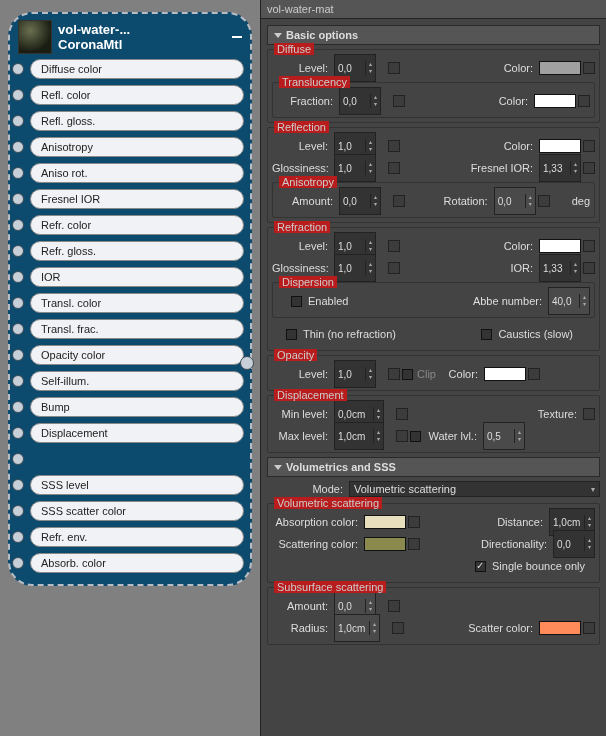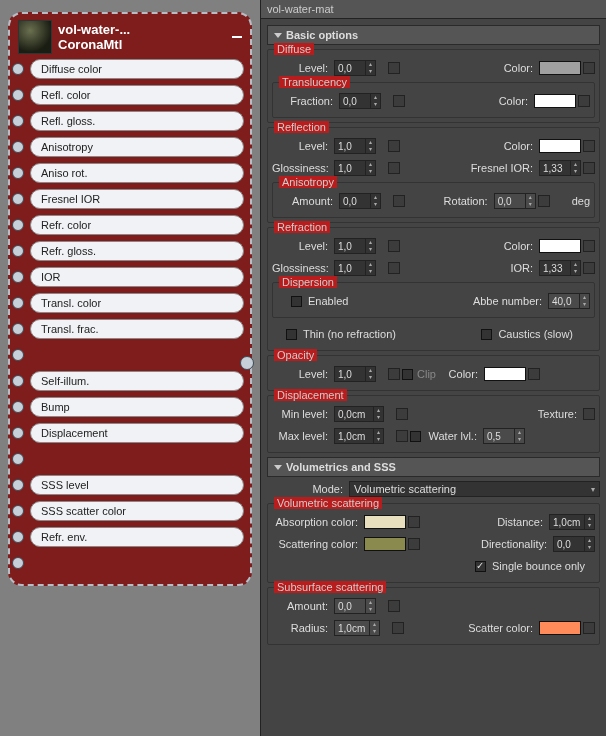--- a/index.html
+++ b/index.html
@@ -1,38 +1,38 @@
 <!DOCTYPE html>
 <html><head>
 <meta charset="utf-8">
 <style>
 *{box-sizing:border-box;margin:0;padding:0;font-family:"Segoe UI",Tahoma,sans-serif;font-size:11px;color:#ddd;}
 body{background:#808080;display:flex;width:606px;height:736px;overflow:hidden;}
 .left{width:260px;padding:8px;background:#808080;position:relative;}
-.node{border:2px dashed #b8bcc4;border-radius:14px;background:#7f1d1d;padding:0 0 8px 0;}
+.node{border:2px dashed #b8bcc4;border-radius:24px;background:#0c4a6e;padding:0 0 8px 0;}
 .nodehdr{display:flex;align-items:center;padding:6px 8px 2px 8px;gap:6px;}
 .thumb{width:34px;height:34px;border:1px solid #333;background:radial-gradient(circle at 35% 30%,#6a7050 0%,#1a1d12 70%);}
 .ntitle{font-weight:bold;font-size:13px;color:#fff;flex:1;overflow:hidden;text-overflow:ellipsis;white-space:nowrap;}
 .nsub{font-weight:bold;font-size:13px;color:#fff;}
 .collapse{width:10px;height:2px;background:#fff;}
 .slot{display:flex;align-items:center;height:26px;padding:0 6px 0 2px;}
 .port{width:12px;height:12px;border-radius:50%;border:1px solid #3a4a56;background:#c7d0d8;margin-right:6px;flex-shrink:0;}
 .sbody{flex:1;background:#f0f2f5;border:1px solid #888;border-radius:10px;padding:3px 10px;color:#222;font-size:11px;}
 .outport{position:absolute;right:-2px;top:344px;width:14px;height:14px;border-radius:50%;background:#c7d0d8;border:1px solid #3a4a56;}
 .nodewrap{position:relative;margin-top:4px;}
 .right{flex:1;background:#444;border-left:1px solid #222;}
 .tabbar{background:#555;border-bottom:1px solid #222;padding:3px 6px;font-size:11px;color:#ccc;}
 .panel{padding:2px 6px 6px 6px;}
 .rollhdr{background:#555;border:1px solid #2a2a2a;padding:3px 6px;margin:4px 0 2px 0;display:flex;align-items:center;gap:4px;font-weight:bold;}
 .tri{width:0;height:0;border-left:4px solid transparent;border-right:4px solid transparent;border-top:5px solid #ccc;}
 .grp{border:1px solid #333;border-radius:2px;margin:4px 0;padding:6px 4px 4px 4px;position:relative;}
 .glabel{position:absolute;top:-7px;left:6px;background:#b91c1c;padding:0 3px;font-size:11px;color:#ccc;}
 .row{display:flex;align-items:center;height:20px;margin:2px 0;gap:2px;}
 .lbl{text-align:right;padding-right:4px;white-space:nowrap;}
-.spin{display:flex;align-items:center;background:#333;border:1px solid #222;height:16px;min-width:38px;}
+.spin{display:flex;align-items:center;background:#333;border:1px solid #222;height:28px;min-width:38px;}
 .spin.dis{background:#4a4a4a;color:#888;}
 .spin .v{flex:1;text-align:left;padding:0 3px;font-size:10px;}
 .sarr{width:10px;display:flex;flex-direction:column;}
 .sarr div{height:7px;font-size:6px;line-height:6px;text-align:center;color:#aaa;border-left:1px solid #222;}
 .swatch{width:42px;height:14px;border:1px solid #111;}
 .sq{width:12px;height:12px;border:1px solid #222;background:#3c3c3c;}
 .chk{width:11px;height:11px;border:1px solid #111;background:#333;position:relative;flex-shrink:0;}
 .chk.on::after{content:"✓";position:absolute;left:0;top:-2px;font-size:10px;color:#ddd;}
 .sel{background:#333;border:1px solid #222;height:16px;display:flex;align-items:center;padding:0 4px;flex:1;}
 .sel::after{content:"▾";margin-left:auto;font-size:8px;color:#aaa;}
@@ -91,20 +91,21 @@
           <div class="slot">
             <div class="port"></div>
             <div class="sbody">Transl. color</div>
           </div>
           <div class="slot">
             <div class="port"></div>
             <div class="sbody">Transl. frac.</div>
           </div>
           <div class="slot">
             <div class="port"></div>
+            <div class="sbody">Opacity color</div>
           </div>
           <div class="slot">
             <div class="port"></div>
             <div class="sbody">Self-illum.</div>
           </div>
           <div class="slot">
             <div class="port"></div>
             <div class="sbody">Bump</div>
           </div>
           <div class="slot">
@@ -121,20 +122,21 @@
           <div class="slot">
             <div class="port"></div>
             <div class="sbody">SSS scatter color</div>
           </div>
           <div class="slot">
             <div class="port"></div>
             <div class="sbody">Refr. env.</div>
           </div>
           <div class="slot">
             <div class="port"></div>
+            <div class="sbody">Absorb. color</div>
           </div>
         </div>
   </div>
   <div class="outport"></div>
  </div>
 </div>
 
 <div class="right">
  <div class="tabbar">vol-water-mat</div>
  <div class="panel" id="panel">

